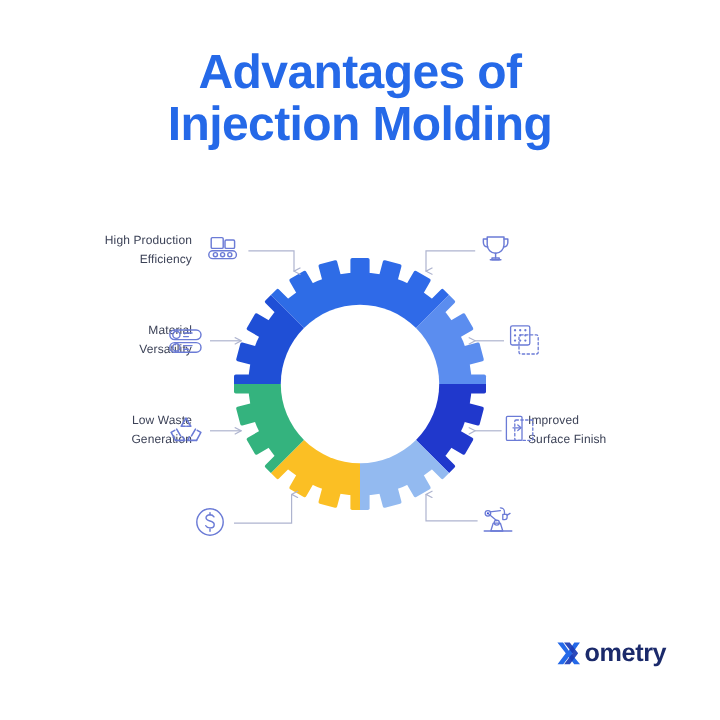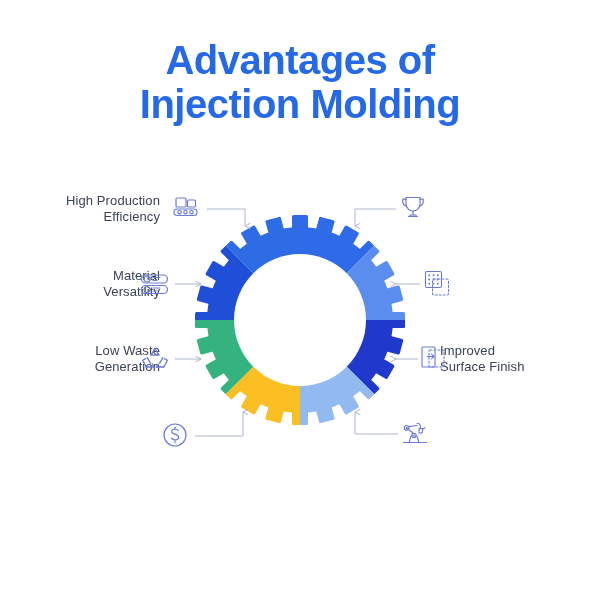--- a/index.html
+++ b/index.html
@@ -47,21 +47,21 @@
     position: absolute;
     left: 0; top: 0;
     width: 600px; height: 600px;
     pointer-events: none;
   }
 
   
   .label {
     position: absolute;
     color: #3c4257;
-    font-size: 13px;
+    font-size: 10px;
     line-height: 15.5px;
     letter-spacing: 0.1px;
     white-space: pre-line;
   }
   .label.left  { text-align: right; }
   .label.right { text-align: left;  }
 
   .lbl-high-prod   { left: 10px;  top: 193px; width: 150px; }
   .lbl-material    { left: 10px;  top: 268px; width: 150px; }
   .lbl-low-waste   { left: 10px;  top: 343px; width: 150px; }
@@ -365,14 +365,22 @@
       <line x1="16" y1="18" x2="9.5" y2="12.5"></line>
       <circle cx="8.6" cy="11.8" r="2.3"></circle>
       <circle cx="8.6" cy="11.8" r="0.9" fill="#3c4fd6" stroke="none"></circle>
       <line x1="10.3" y1="10.6" x2="19" y2="9.5"></line>
       <path d="M19 7.2 a3.4 3.4 0 0 1 3.4 3.4 v1.8"></path>
       <path d="M21 12.6 h3.6 v2.4 a2 2 0 0 1 -2 2 h-1.6 Z"></path>
       <path d="M24.6 13.4 l2.4 -1.6"></path>
     </svg>
   </div>
 
+  <div class="logo">
+    <svg class="logo-x" width="24" height="24" viewBox="0 0 24 24">
+      <path d="M2.5 3.5 L7.2 3.5 L12 10.3 L16.6 3.5 L21.3 3.5 L14.4 13.2 L21.4 21.5 L16.5 21.5
+               L12 15.6 L7.4 21.5 L2.6 21.5 L9.5 12.3 Z" fill="#2569e8"></path>
+      <path d="M8.0 3.5 L12.8 3.5 L19.8 12.4 L12.9 21.5 L8.1 21.5 L15.0 12.4 Z" fill="#1b3bb5" opacity="0.92"></path>
+    </svg>
+    <span class="logo-text">ometry</span>
+  </div>
 
 </div>
 
 </body></html>

